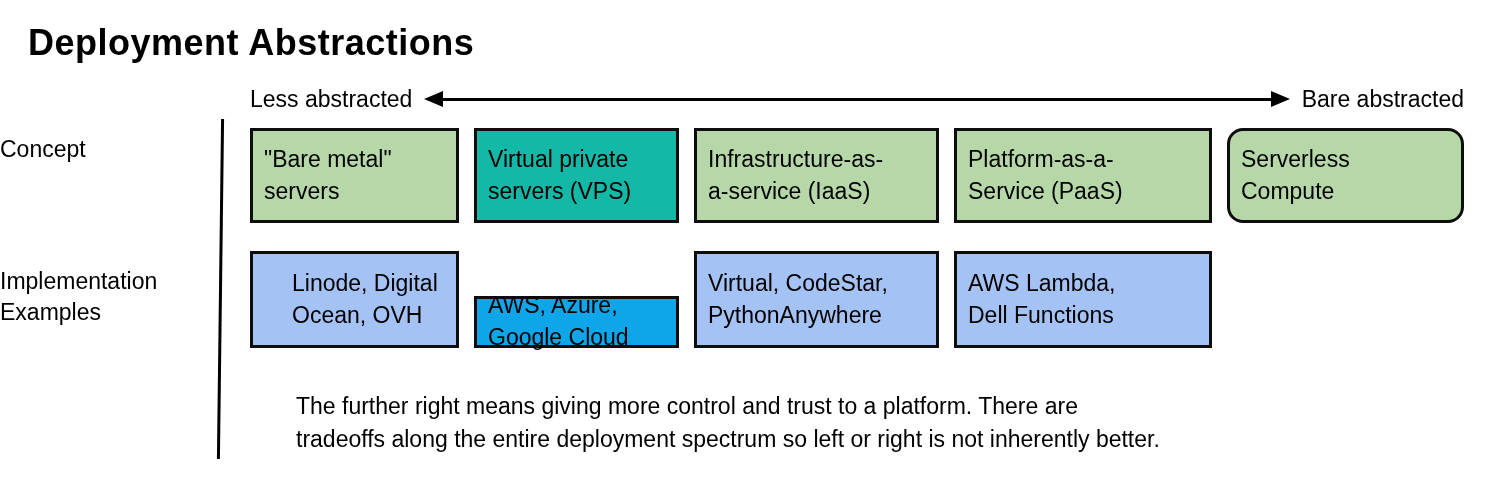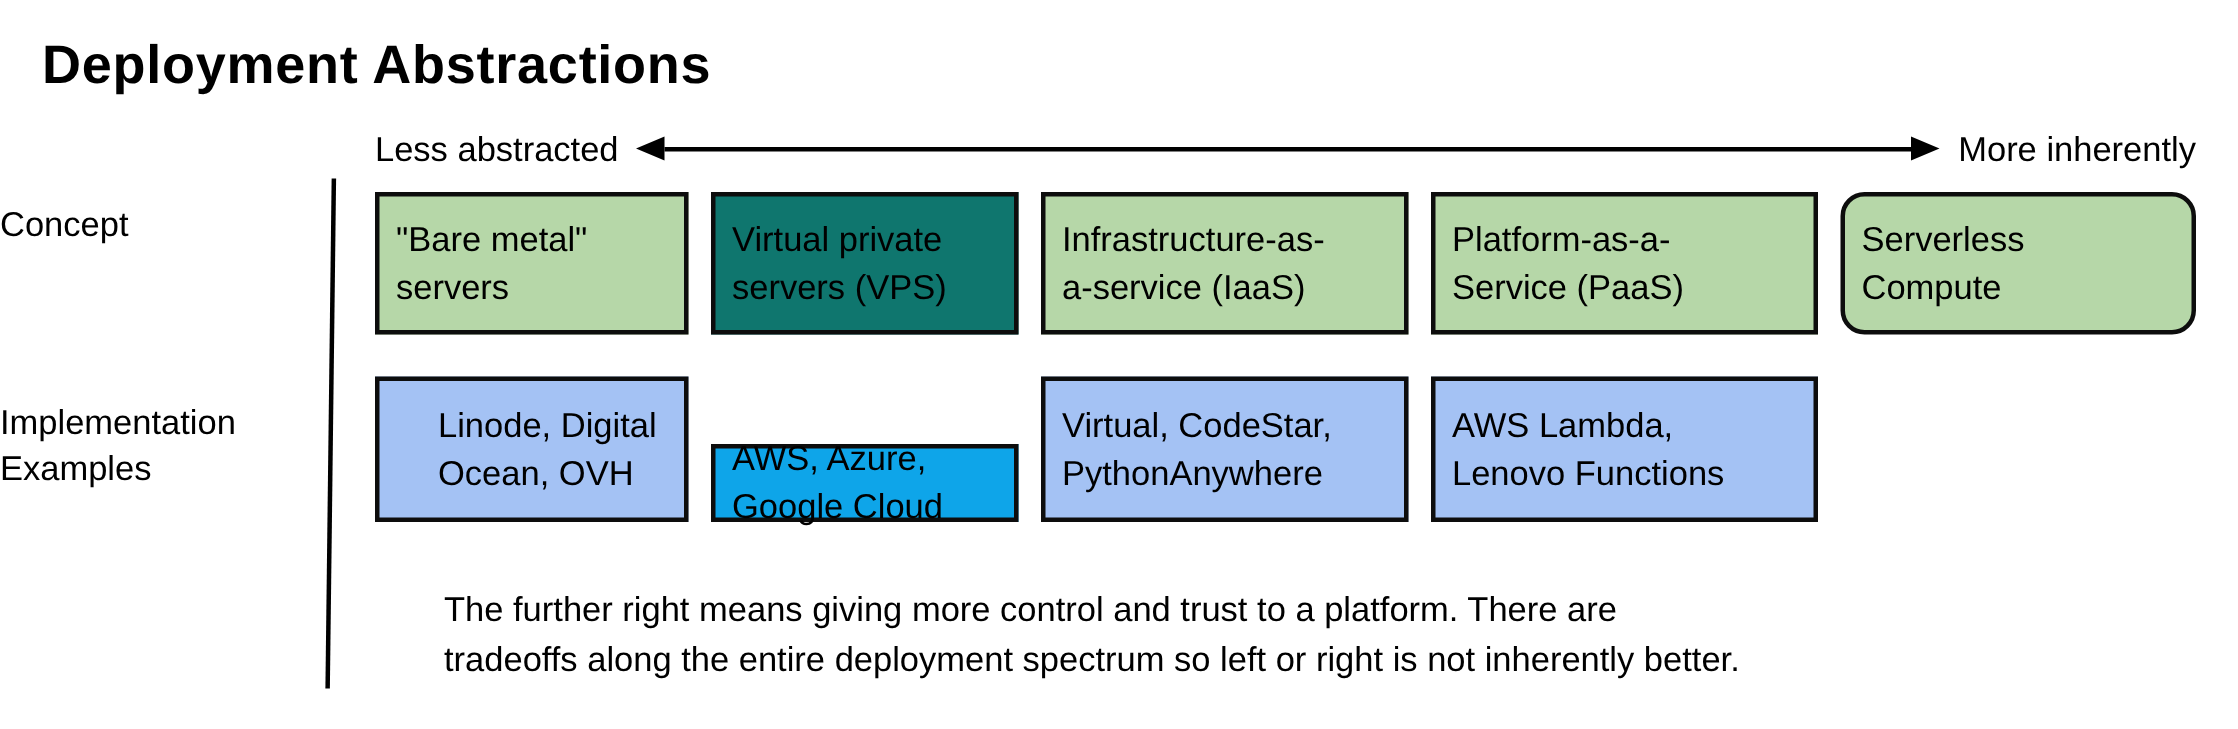--- a/index.html
+++ b/index.html
@@ -106,34 +106,34 @@
 
 <div class="page-title">Deployment Abstractions</div>
 
 <div class="spectrum">
   <span class="spectrum-label">Less abstracted</span>
   <span class="arrow">
     <span class="arrow-head-left"></span>
     <span class="arrow-line"></span>
     <span class="arrow-head-right"></span>
   </span>
-  <span class="spectrum-label">More inherently</span>
+  <span class="spectrum-label">Bare abstracted</span>
 </div>
 
 <div class="row-label concept">Concept</div>
 <div class="row-label implementation">Implementation
 Examples</div>
 <div class="row-divider"></div>
 
 <div class="boxes-grid">
   <div class="box concept-box" style="background: rgb(182, 215, 168);">
     <span>"Bare metal"
 servers</span>
   </div>
-  <div class="box concept-box" style="background: #0f766e; align-items: center;">
+  <div class="box concept-box" style="background: #14b8a6; align-items: center;">
     <span>Virtual private
 servers (VPS)</span>
   </div>
   <div class="box concept-box" style="background: rgb(182, 215, 168);">
     <span>Infrastructure-as-
 a-service (IaaS)</span>
   </div>
   <div class="box concept-box" style="background: rgb(182, 215, 168);">
     <span>Platform-as-a-
 Service (PaaS)</span>
@@ -150,18 +150,18 @@
   <div class="box example-box" style="background: #0ea5e9; margin-top: 45px;">
     <span>AWS, Azure,
 Google Cloud</span>
   </div>
   <div class="box example-box" style="background: rgb(164, 194, 244);">
     <span>Virtual, CodeStar,
 PythonAnywhere</span>
   </div>
   <div class="box example-box" style="background: rgb(164, 194, 244);">
     <span>AWS Lambda,
-Lenovo Functions</span>
+Dell Functions</span>
   </div>
 </div>
 
 <div class="caption">The further right means giving more control and trust to a platform. There are
 tradeoffs along the entire deployment spectrum so left or right is not inherently better.</div>
 
 </body></html>

